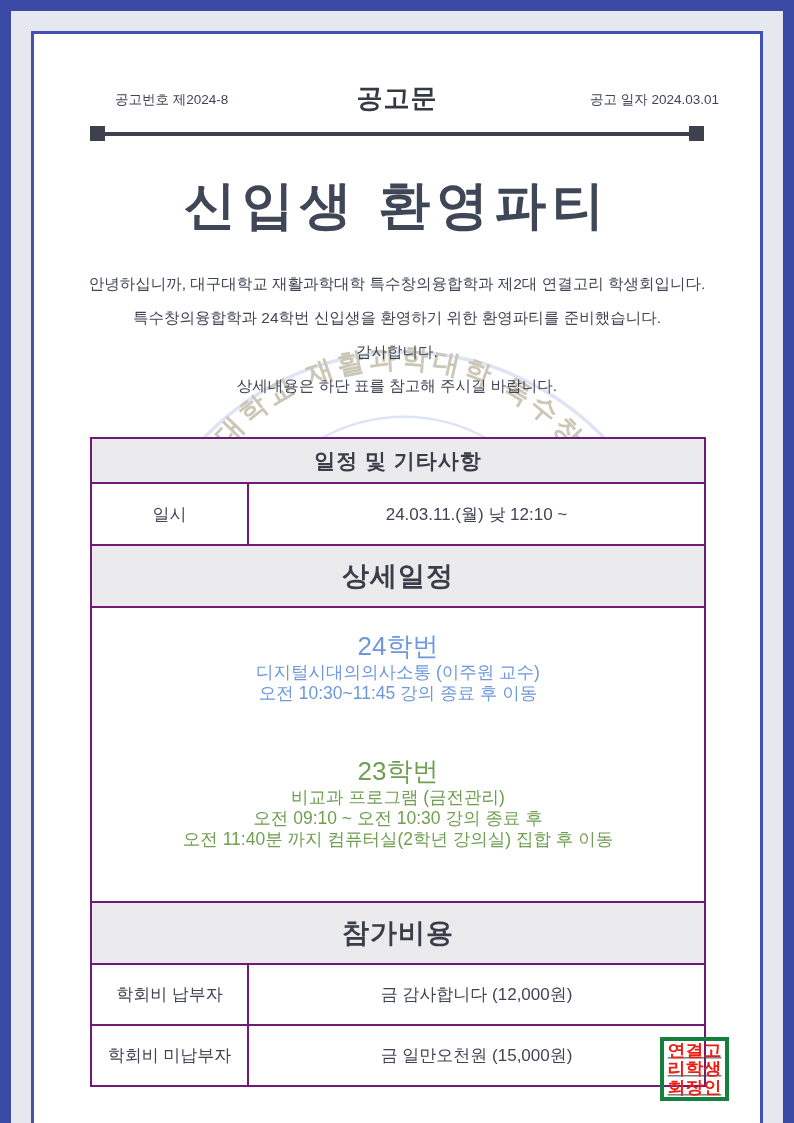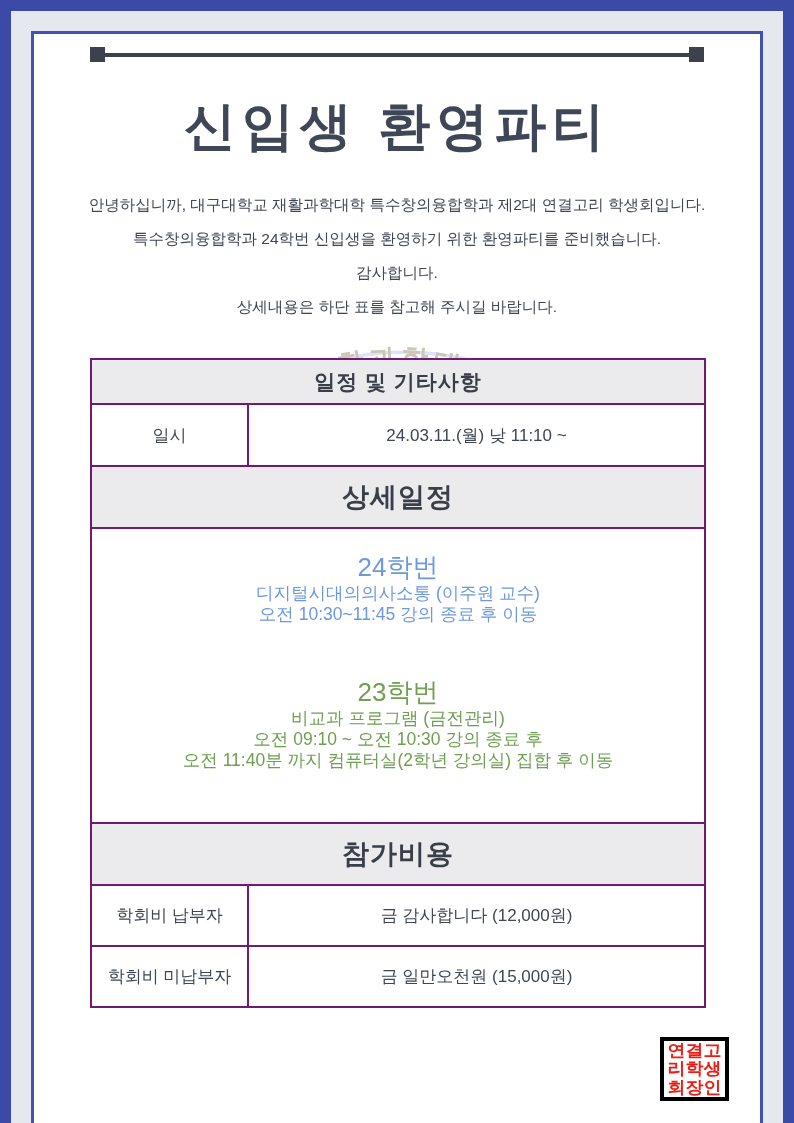--- a/index.html
+++ b/index.html
@@ -48,34 +48,39 @@
   tr.fee-row td{height:57px;}
 
   .dg{text-align:center;}
   .dg .dg-h{font-size:26px;line-height:31px;font-weight:400;}
   .dg .dg-line{font-size:17.5px;line-height:21px;}
   .dg24{color:#6d98dd;padding-top:23px;}
   .dg23{color:#6f9f51;padding-top:52px;}
 
   
   .stamp{position:absolute;left:660px;top:1037px;width:69px;height:64px;z-index:3;
-    border:4px solid #000000;box-sizing:border-box;display:flex;flex-direction:column;
-    justify-content:space-around;background:rgba(255,255,255,0.0);}
+    border:4px solid #15803d;box-sizing:border-box;display:flex;flex-direction:column;
+    justify-content:space-around;background:rgba(255,255,255,0.0);text-decoration:underline;}
   .stamp .srow{color:#ee1c12;font-weight:900;font-size:16px;line-height:17px;text-align:center;
     letter-spacing:0px;transform:scale(1.12,1.05);white-space:nowrap;}
 </style>
 </head>
 <body>
 
 <div class="page">
   <div class="frame-outer"></div>
   <div class="frame-band"></div>
   <div class="frame-line"></div>
   <div class="content">
 
+    <div class="doc-header">
+      <span class="notice-no">공고번호 제2024-8</span>
+      <span class="doc-type">공고문</span>
+      <span class="doc-date">공고 일자 2024.03.01</span>
+    </div>
 
     <div class="divider">
       <div class="sq"></div>
       <div class="bar"></div>
       <div class="sq"></div>
     </div>
 
     <div class="main-title">신입생 환영파티</div>
 
     <div class="intro">
@@ -100,21 +105,21 @@
       <colgroup>
           <col style="width:157px">
           <col style="width:457px">
         </colgroup>
       <tbody>
         <tr>
           <td colspan="2" class="section">일정 및 기타사항</td>
         </tr>
         <tr class="row-when">
           <td class="cell-label">일시</td>
-          <td class="cell-value">24.03.11.(월) 낮 11:10 ~</td>
+          <td class="cell-value">24.03.11.(월) 낮 12:10 ~</td>
         </tr>
         <tr>
           <td colspan="2" class="section big">상세일정</td>
         </tr>
         <tr>
           <td colspan="2" class="detail-td">
             <div class="dg dg24">
               <div class="dg-h">24학번</div>
               <div class="dg-line">디지털시대의의사소통 (이주원 교수)</div>
               <div class="dg-line">오전 10:30~11:45 강의 종료 후 이동</div>

